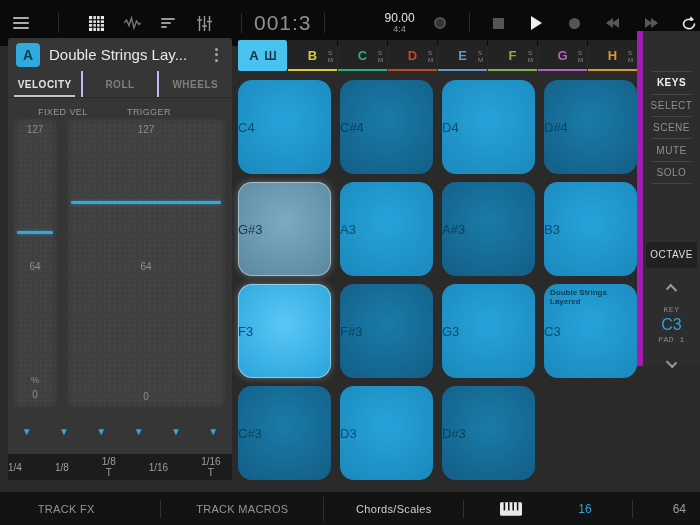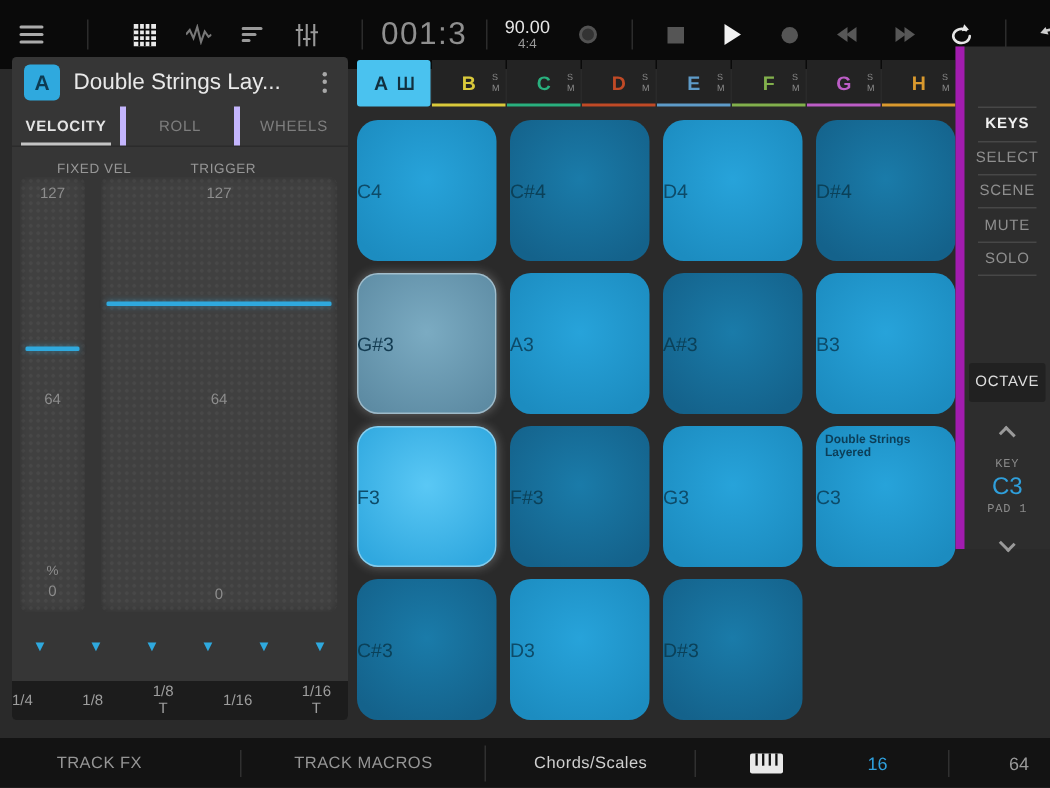--- a/index.html
+++ b/index.html
@@ -8,21 +8,21 @@
 
   
   .topbar { position:absolute; left:0; top:0; width:700px; height:46px; background:#0A0A0A;
     display:flex; align-items:center; padding:0 10px; }
   .tb-div { width:1px; height:20px; background:#2C2C2C; margin:0 12px; flex:0 0 1px; }
   .icon-btn { display:inline-flex; align-items:center; justify-content:center; width:22px; height:22px; cursor:pointer; }
   .tb-left { display:flex; align-items:center; gap:14px; }
   .ham { display:flex; flex-direction:column; gap:3px; }
   .ham i { display:block; width:16px; height:2px; background:#ABABAB; border-radius:1px; }
   .tb-time { font-size:21px; color:#8F8F8F; letter-spacing:1px; margin-left:auto; }
-  .tb-tempo { text-align:center; line-height:1.05; }
+  .tb-tempo { text-align:center; line-height:1.05;margin-left:48px; }
   .tb-tempo .bpm { font-size:12px; color:#E6E6E6; }
   .tb-tempo .sig { font-size:9px; color:#9A9A9A; }
   .metro { width:12px; height:12px; border-radius:50%; border:2px solid #525252; background:#333; }
   .sq-stop { width:11px; height:11px; background:#555; }
   .tri-play { width:0; height:0; border-left:11px solid #F2F2F2; border-top:7px solid transparent; border-bottom:7px solid transparent; }
   .rec { width:11px; height:11px; border-radius:50%; background:#555; }
   .skip { display:flex; }
   .skip i { width:0; height:0; border-top:5px solid transparent; border-bottom:5px solid transparent; }
   .skip.back i { border-right:7px solid #575757; margin-left:-1px; }
   .skip.fwd i  { border-left:7px solid #575757; margin-right:-1px; }
@@ -33,21 +33,21 @@
     background:#363636; border-radius:3px; }
   .lp-header { height:33px; display:flex; align-items:center; padding:0 8px; gap:9px; }
   .track-badge { width:24px; height:24px; border-radius:4px; background:#2FA9DE; color:#0D3B52;
     font-weight:bold; font-size:14px; display:flex; align-items:center; justify-content:center; }
   .lp-title { color:#E9E9E9; font-size:15px; flex:1; white-space:nowrap; overflow:hidden; }
   .kebab { display:flex; flex-direction:column; gap:2.5px; padding:4px 6px; cursor:pointer; }
   .kebab i { width:3px; height:3px; border-radius:50%; background:#A8A8A8; }
   .lp-tabs { height:27px; display:flex; border-bottom:1px solid #2B2B2B; }
   .lp-tab { flex:1; display:flex; align-items:center; justify-content:center; font-size:10px;
     letter-spacing:.5px; color:#7E7E7E; cursor:pointer; position:relative; }
-  .lp-tab + .lp-tab { border-left:4px solid #c4b5fd; }
+  .lp-tab + .lp-tab { border-left:2px solid #c4b5fd;font-weight:bold; }
   .lp-tab.active { color:#E4E4E4; font-weight:bold; }
   .lp-tab.active::after { content:""; position:absolute; left:6px; right:6px; bottom:0; height:2px; background:#C4C4C4; }
   .slider-label { position:absolute; font-size:9px; color:#979797; letter-spacing:.4px; top:69px; }
   .slider-box { position:absolute; top:80px; height:290px; background:#404040; border-radius:6px;
     background-image:radial-gradient(rgba(255,255,255,0.045) 1px, transparent 1px); background-size:5px 5px;
     box-shadow:inset 0 0 6px rgba(0,0,0,.25); cursor:ns-resize; }
   .sb-num { position:absolute; left:0; right:0; text-align:center; font-size:10px; color:#8D8D8D; }
   .sb-line { position:absolute; left:4px; right:4px; height:3px; background:#2FA9DE; border-radius:1px;
     box-shadow:0 0 4px rgba(47,169,222,.5); }
   .tri-row { position:absolute; left:0; right:0; top:388px; height:18px; display:flex; }

